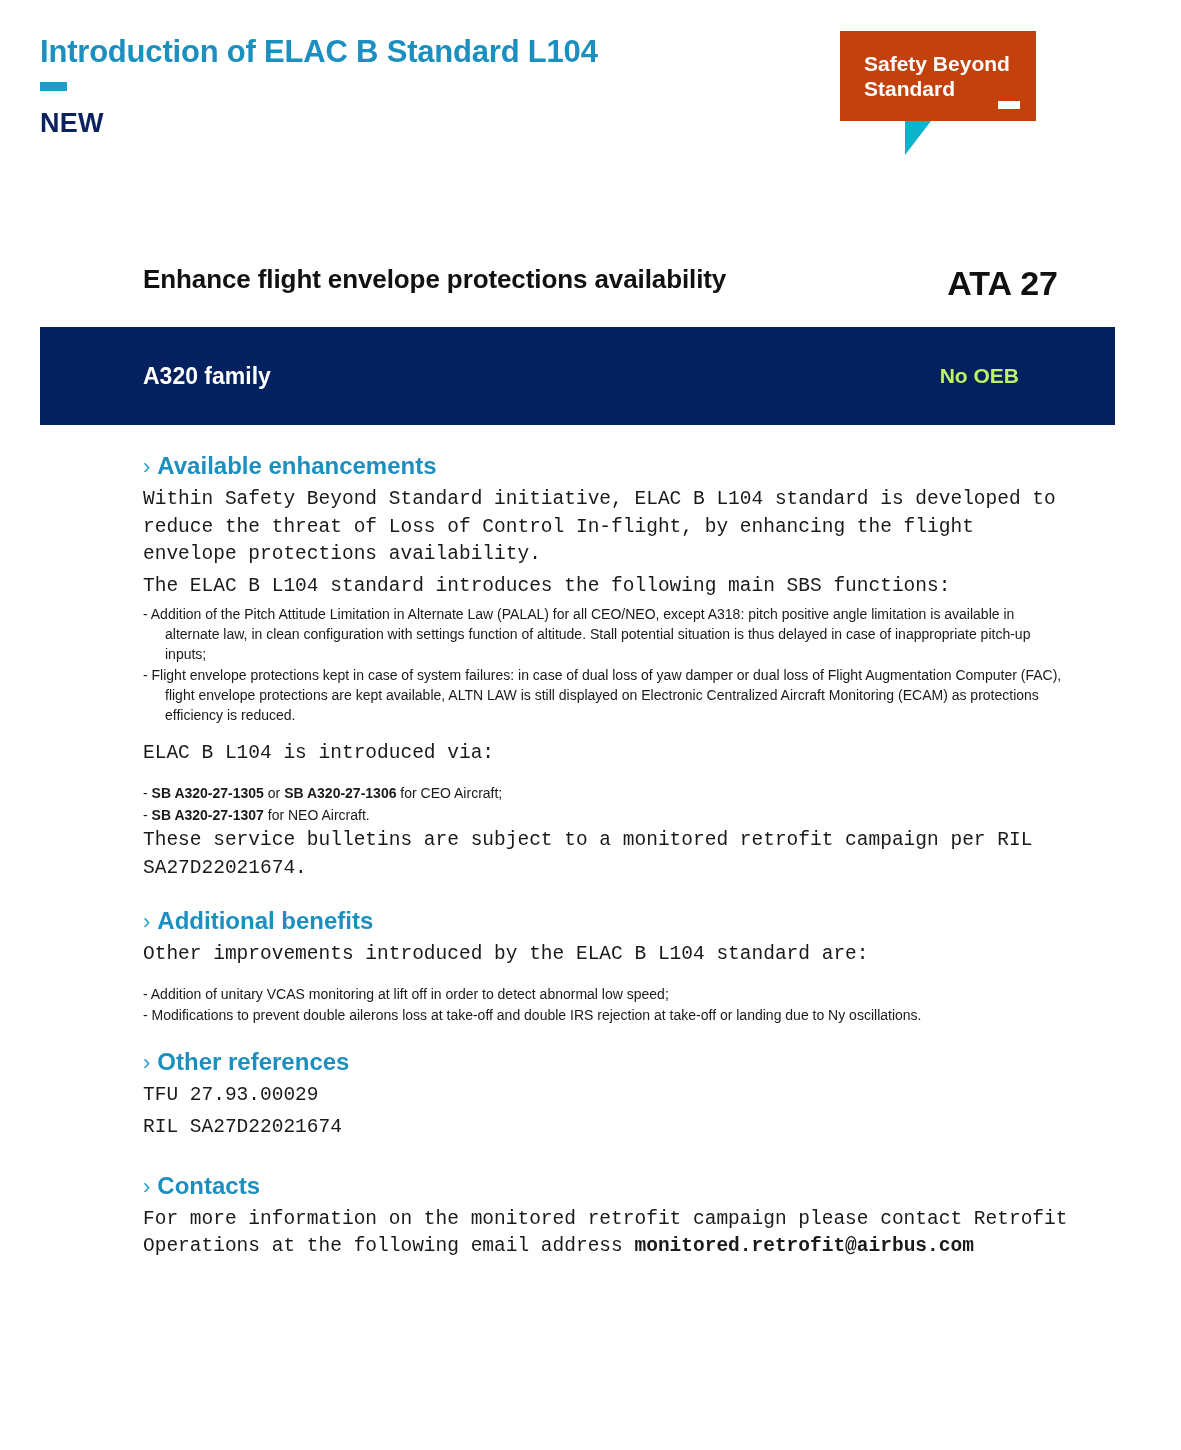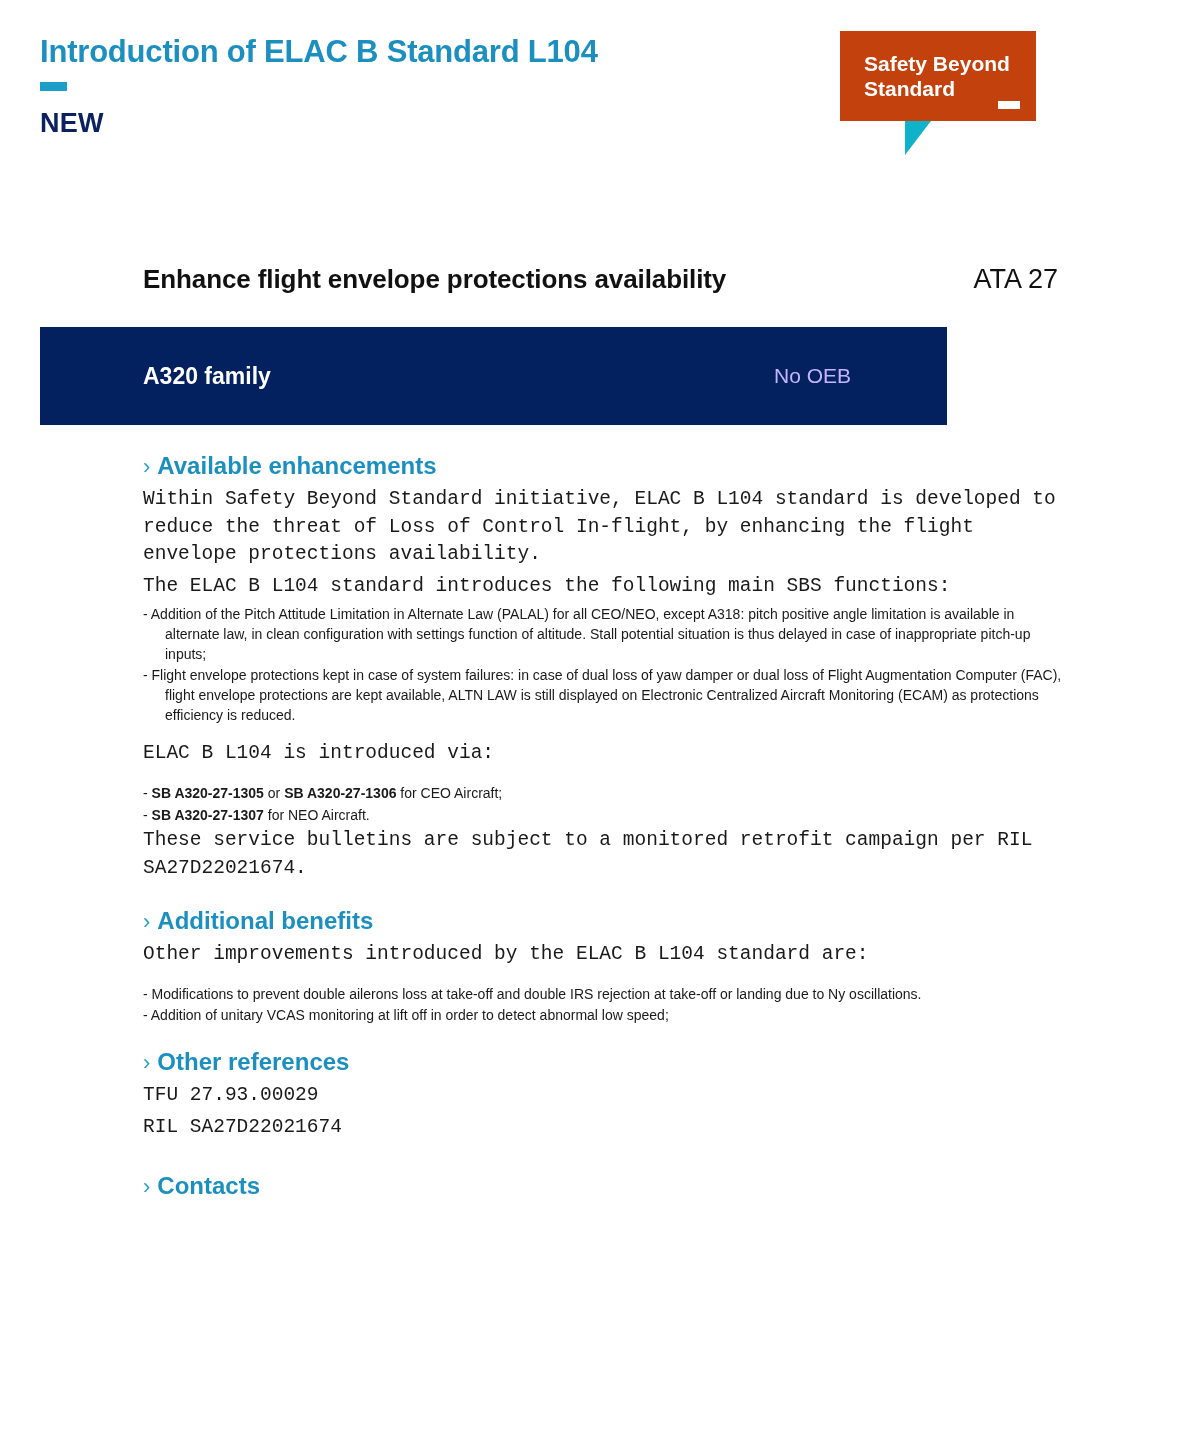--- a/index.html
+++ b/index.html
@@ -97,53 +97,53 @@
     align-items: flex-start;
     justify-content: space-between;
   }
   .subject-title {
     font-size: 26px;
     font-weight: bold;
     color: #111111;
     letter-spacing: -0.1px;
   }
   .ata-code {
-    font-size: 27px;
-    font-weight: normal;
+    font-size: 34px;
+    font-weight: bold;
     color: #111111;
   }
 
   
   .navy-bar {
     position: absolute;
     left: 40px;
     top: 327px;
-    width: 907px;
+    width: 1075px;
     height: 98px;
     background: #02215e;
   }
   .navy-inner {
     position: absolute;
     left: 103px;
     right: 96px;
     top: 0;
     bottom: 0;
     display: flex;
     align-items: center;
     justify-content: space-between;
   }
   .aircraft-family {
     font-size: 23px;
     font-weight: bold;
     color: #ffffff;
   }
   .oeb-status {
     font-size: 21px;
-    font-weight: normal;
-    color: #c4b5fd;
+    font-weight: bold;
+    color: #bef264;
     margin-left: 47px;
   }
 
   
   .content {
     position: absolute;
     left: 143px;
     top: 452px;
     width: 925px;
   }
@@ -230,32 +230,33 @@
   <p class="para">These service bulletins are subject to a monitored retrofit campaign per RIL SA27D22021674.</p>
 
   <div class="spacer-md"></div>
 
   <div class="section-heading">
     <span class="chevron">›</span>
     <span>Additional benefits</span>
   </div>
   <p class="para">Other improvements introduced by the ELAC B L104 standard are:</p>
   <div class="spacer-sm"></div>
+  <p class="bullet hang">- Addition of unitary VCAS monitoring at lift off in order to detect abnormal low speed;</p>
   <p class="bullet hang">- Modifications to prevent double ailerons loss at take-off and double IRS rejection at take-off or landing due to Ny oscillations.</p>
-  <p class="bullet hang">- Addition of unitary VCAS monitoring at lift off in order to detect abnormal low speed;</p>
 
   <div class="spacer-md"></div>
 
   <div class="section-heading">
     <span class="chevron">›</span>
     <span>Other references</span>
   </div>
   <p class="para">TFU 27.93.00029</p>
   <p class="para">RIL SA27D22021674</p>
 
   <div class="spacer-lg"></div>
 
   <div class="section-heading">
     <span class="chevron">›</span>
     <span>Contacts</span>
   </div>
+  <p class="para"><span>For more information on the monitored retrofit campaign please contact Retrofit Operations at the following email address </span><b>monitored.retrofit@airbus.com</b></p>
 
 </div>
 
 </body></html>

